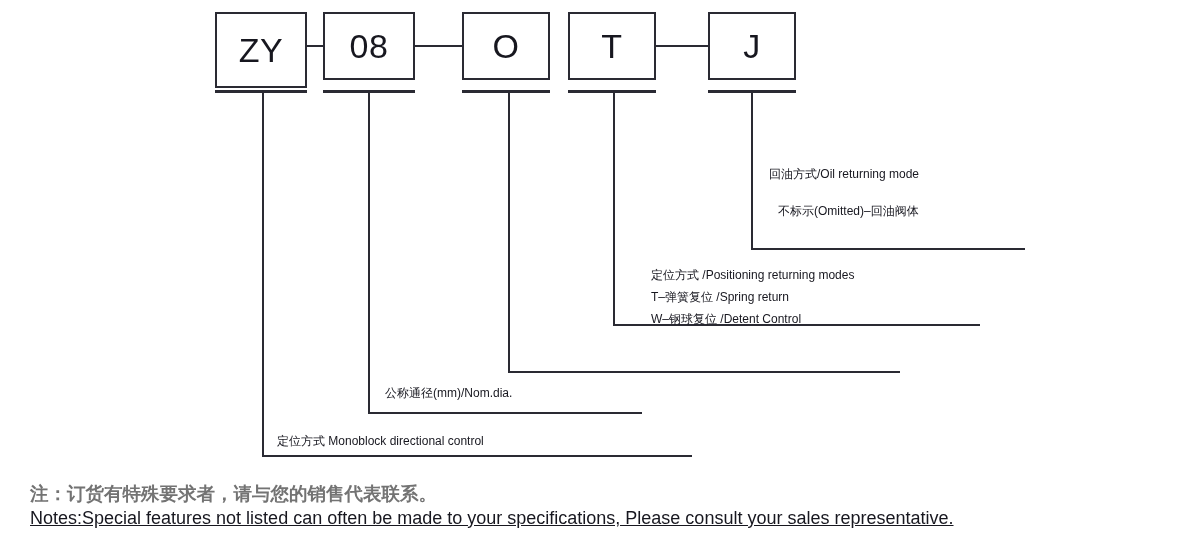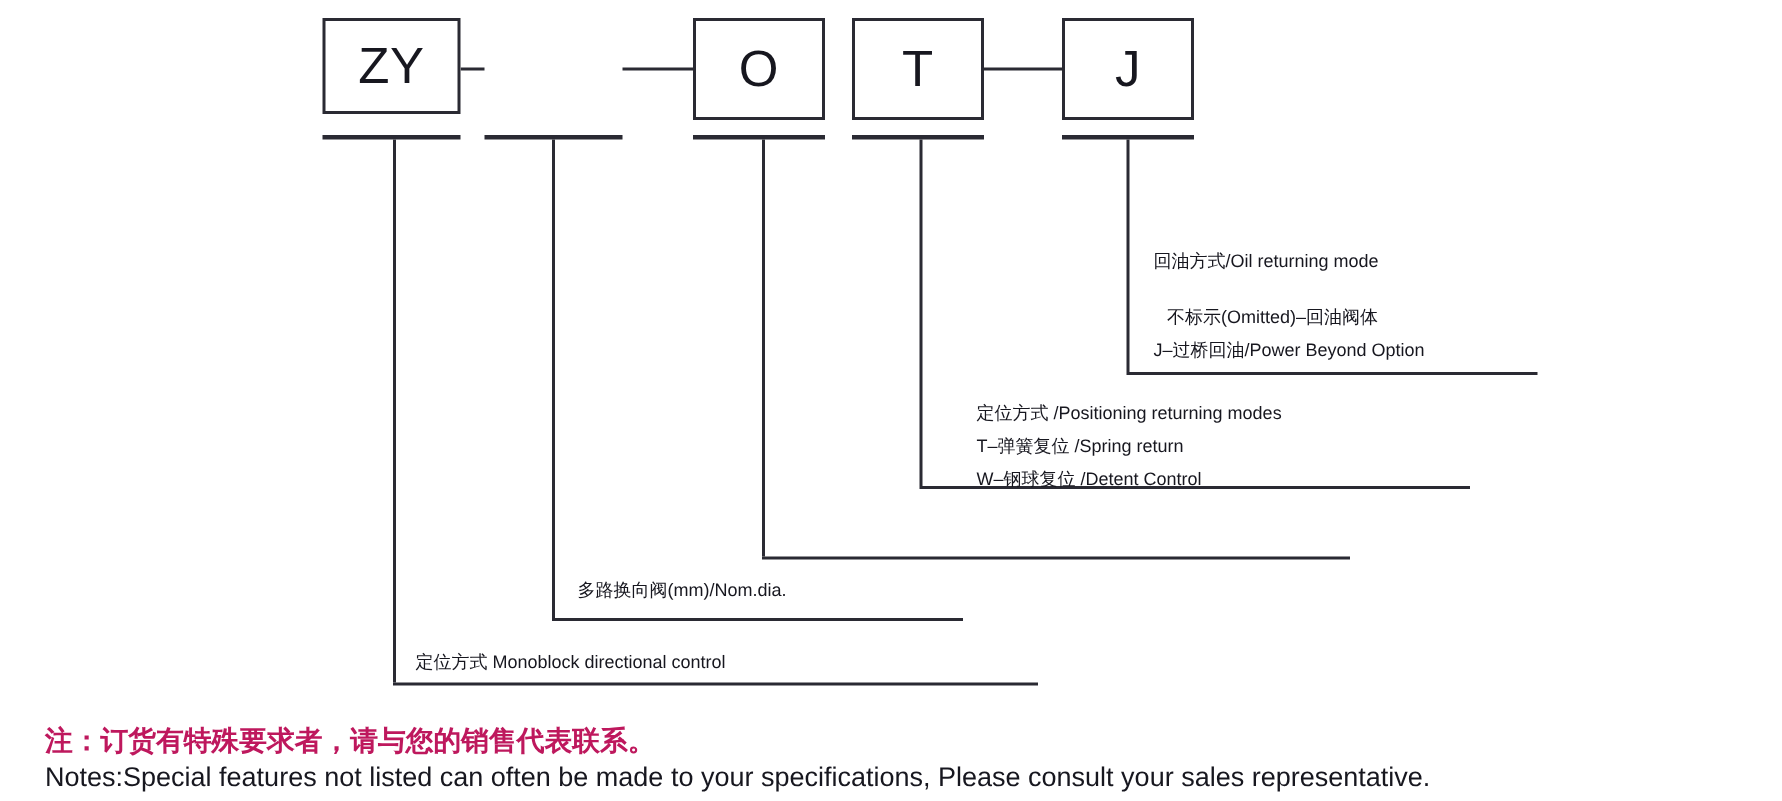--- a/index.html
+++ b/index.html
@@ -87,29 +87,30 @@
   #notes {
     position: absolute;
     left: 30px;
     top: 481px;
     width: 1150px;
   }
   .note-cn {
     font-size: 18.5px;
     font-weight: 700;
     line-height: 25px;
-    color: #be185d;
+    color: #737373;
     white-space: nowrap;
   }
   .note-en {
     font-size: 18px;
     font-weight: 400;
     line-height: 25px;
     color: #17171f;
     white-space: nowrap;
+    text-decoration: underline;
   }
 </style>
 </head>
 <body>
 
 <div id="diagram-root">
 
 <div class="tbar" style="left: 215px; top: 90px; width: 92px; background: rgb(42, 42, 51);"></div>
     <div class="vline" style="left: 262px; top: 93px; height: 362px; background: rgb(42, 42, 51);"></div>
     <div class="underline" style="left: 262px; top: 455px; width: 430px; background: rgb(42, 42, 51);"></div>
@@ -121,36 +122,36 @@
     <div class="underline" style="left: 508px; top: 371px; width: 392px; background: rgb(42, 42, 51);"></div>
     <div class="tbar" style="left: 568px; top: 90px; width: 88px; background: rgb(42, 42, 51);"></div>
     <div class="vline" style="left: 613px; top: 93px; height: 231px; background: rgb(42, 42, 51);"></div>
     <div class="underline" style="left: 613px; top: 324px; width: 367px; background: rgb(42, 42, 51);"></div>
     <div class="tbar" style="left: 708px; top: 90px; width: 88px; background: rgb(42, 42, 51);"></div>
     <div class="vline" style="left: 751px; top: 93px; height: 155px; background: rgb(42, 42, 51);"></div>
     <div class="underline" style="left: 751px; top: 248px; width: 274px; background: rgb(42, 42, 51);"></div>
     <div class="connector" style="left: 307px; top: 45px; width: 16px; background: rgb(42, 42, 51);"></div>
     <div class="connector" style="left: 415px; top: 45px; width: 47px; background: rgb(42, 42, 51);"></div>
     <div class="connector" style="left: 656px; top: 45px; width: 52px; background: rgb(42, 42, 51);"></div>
-    <div class="code-box" style="left: 215px; top: 12px; width: 92px; height: 64px; border-color: rgb(42, 42, 51);">ZY</div>
+    <div class="code-box" style="left: 215px; top: 12px; width: 92px; height: 76px; border-color: rgb(42, 42, 51);">ZY</div>
+    <div class="code-box" style="left: 323px; top: 12px; width: 92px; height: 68px; border-color: rgb(42, 42, 51);">08</div>
     <div class="code-box" style="left: 462px; top: 12px; width: 88px; height: 68px; border-color: rgb(42, 42, 51);">O</div>
     <div class="code-box" style="left: 568px; top: 12px; width: 88px; height: 68px; border-color: rgb(42, 42, 51);">T</div>
     <div class="code-box" style="left: 708px; top: 12px; width: 88px; height: 68px; border-color: rgb(42, 42, 51);">J</div>
     <div class="callout indent-1" style="left: 769px; top: 163px;">
       <span class="line">回油方式/Oil returning mode</span>
       <span class="line">不标示(Omitted)–回油阀体</span>
-      <span class="line">J–过桥回油/Power Beyond Option</span>
     </div>
     <div class="callout" style="left: 631px; top: 264px; margin-left: 20px;">
       <span class="line">定位方式 /Positioning returning modes</span>
       <span class="line">T–弹簧复位 /Spring return</span>
       <span class="line">W–钢球复位 /Detent Control</span>
     </div>
     <div class="callout" style="left: 385px; top: 382px;">
-      <span class="line">多路换向阀(mm)/Nom.dia.</span>
+      <span class="line">公称通径(mm)/Nom.dia.</span>
     </div>
     <div class="callout" style="left: 277px; top: 430px;">
       <span class="line">定位方式 Monoblock directional control</span>
     </div>
   </div>
 
 <div id="notes">
   <div class="note-cn">注：订货有特殊要求者，请与您的销售代表联系。</div>
   <div class="note-en">Notes:Special features not listed can often be made to your specifications, Please consult your sales representative.</div>
 </div>

